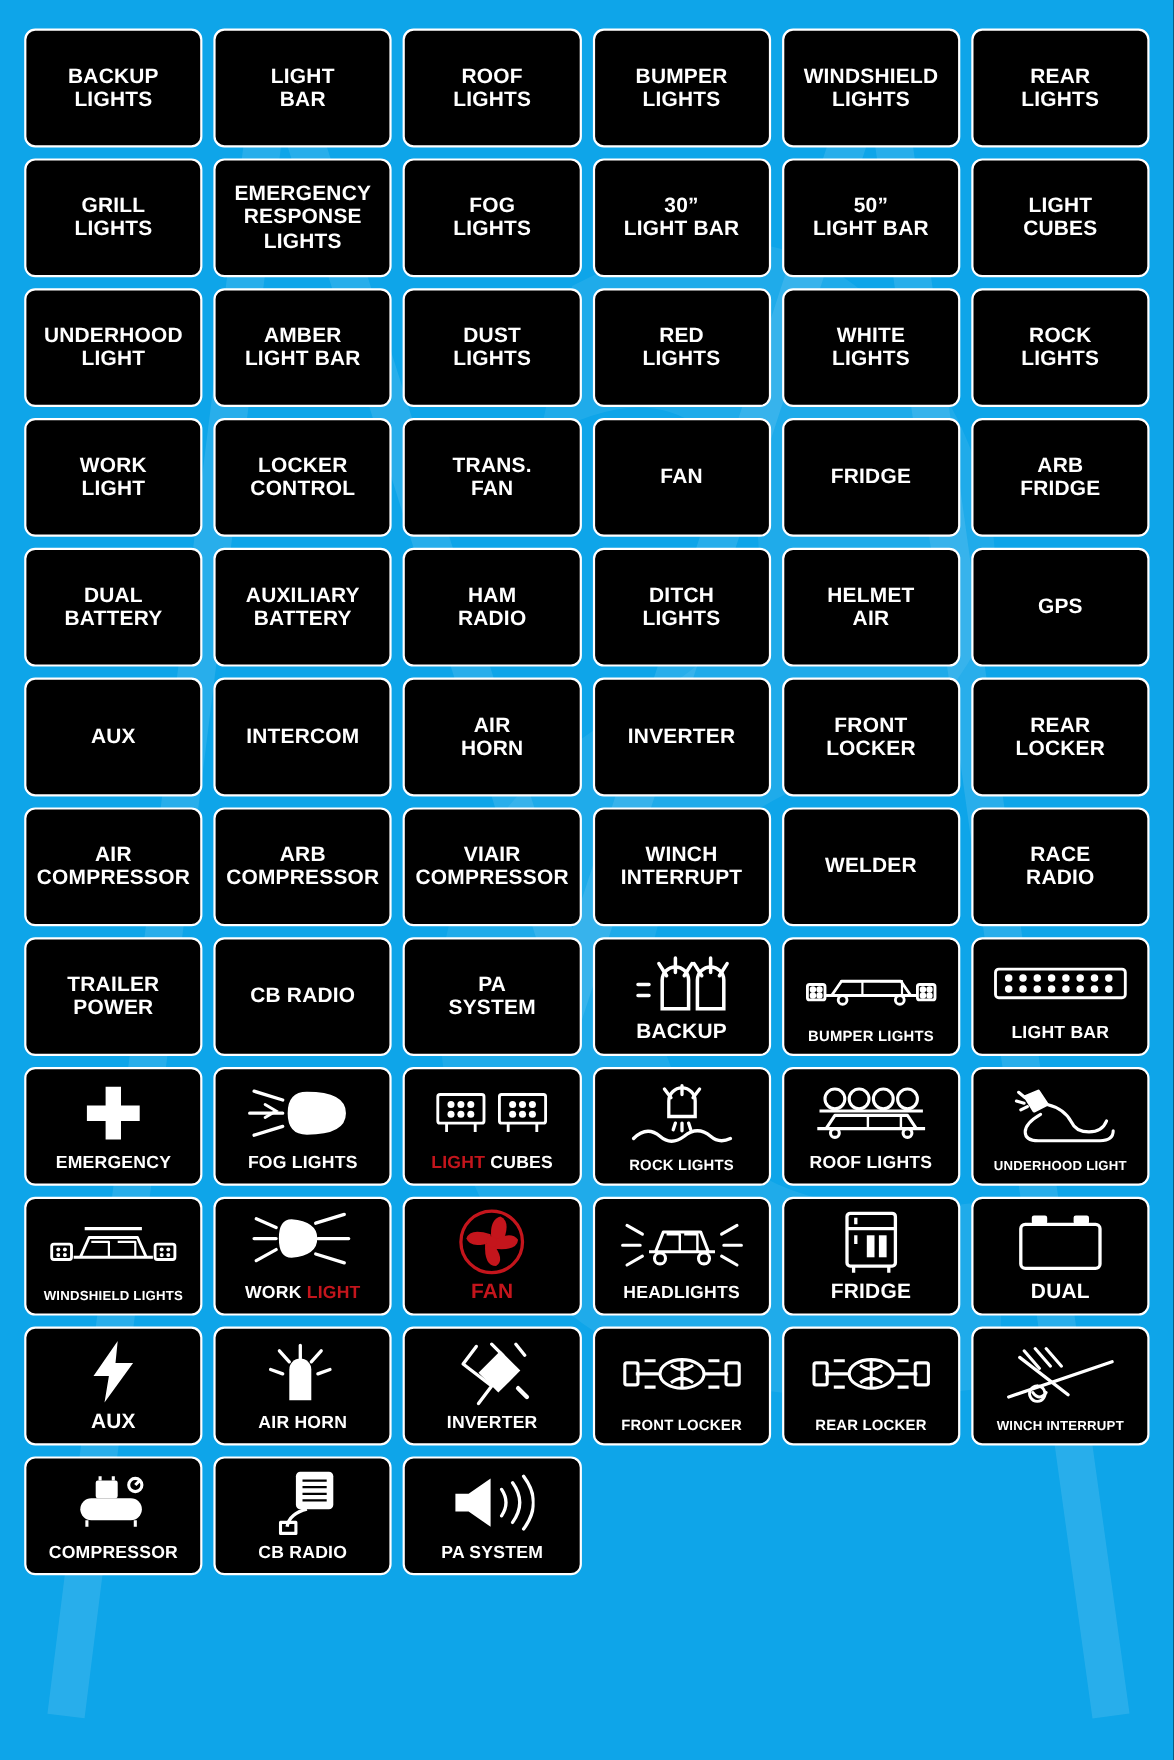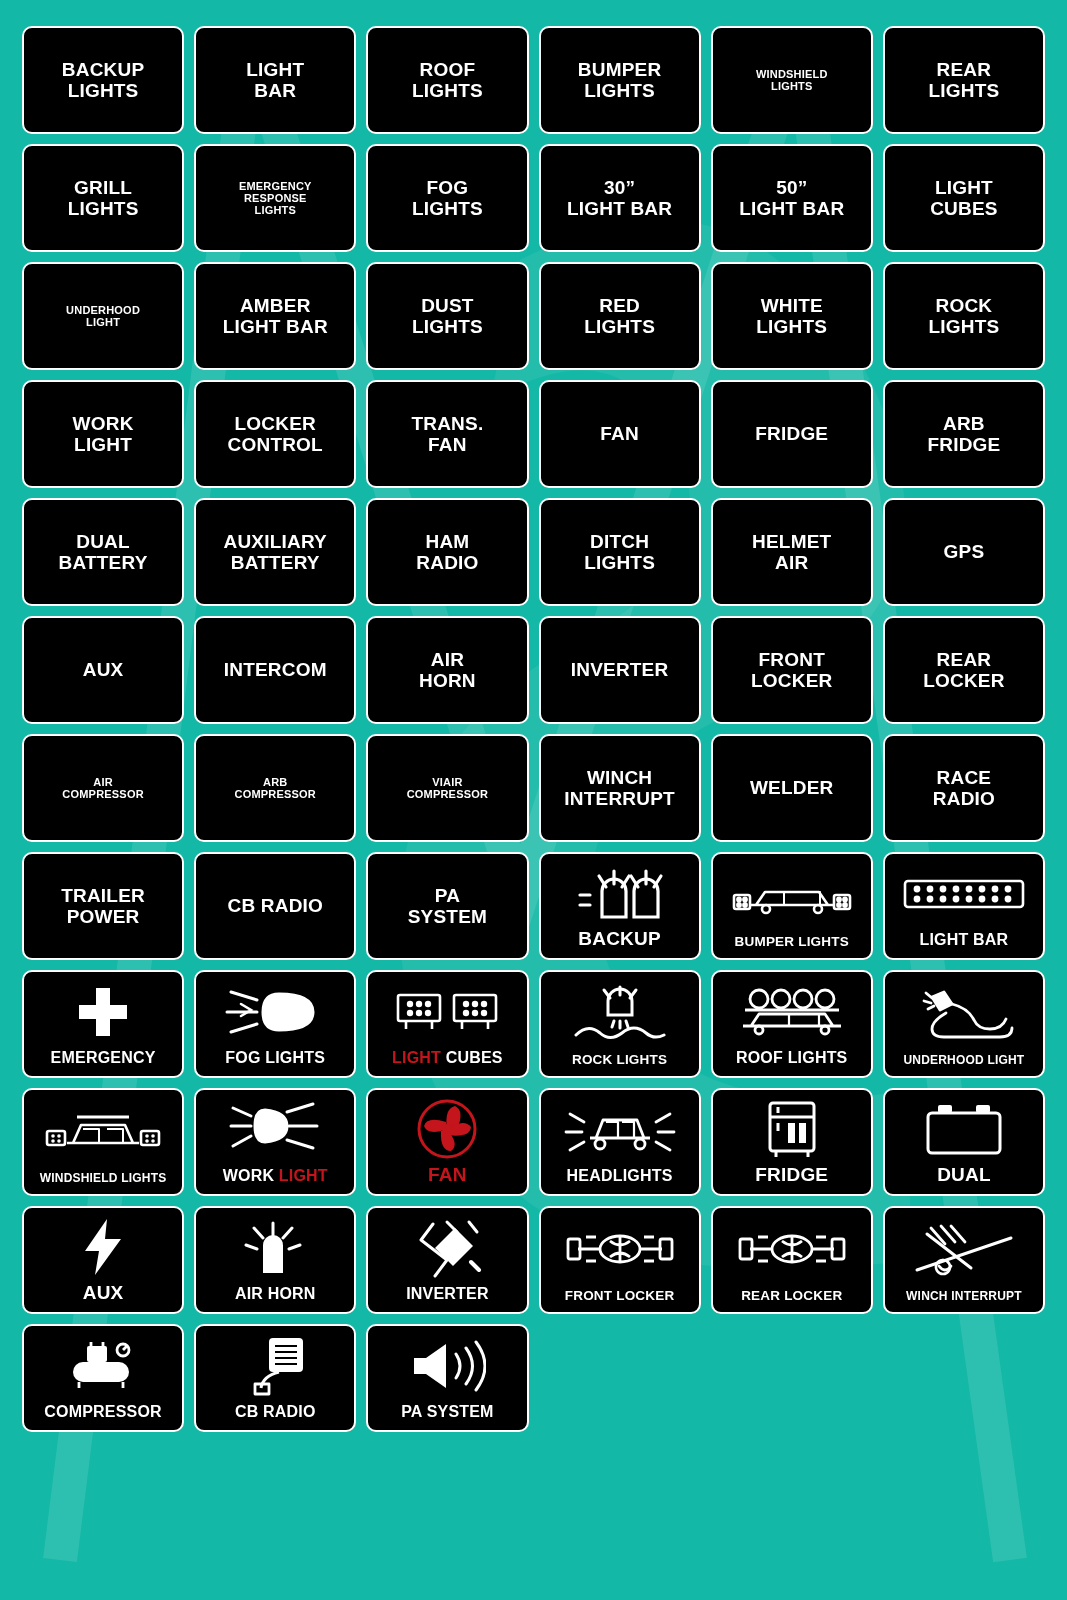--- a/index.html
+++ b/index.html
@@ -6,21 +6,21 @@
   html, body {
     margin: 0; padding: 0;
     background: #0a0a0a;
     width: 1067px; height: 1600px;
     overflow: hidden;
     font-family: "Liberation Sans", sans-serif;
   }
   #sheet {
     position: relative;
     width: 1067px; height: 1600px;
-    background: #14b8a6;
+    background: #0ea5e9;
     overflow: hidden;
   }
   
   #watermark {
     position: absolute;
     inset: 0;
     pointer-events: none;
     z-index: 5;
   }
   #watermark svg { width: 100%; height: 100%; display: block; }
@@ -47,21 +47,21 @@
     padding: 4px 6px;
   }
   .cell .txt {
     font-weight: bold;
     font-size: 19px;
     line-height: 1.12;
     letter-spacing: 0.2px;
     text-transform: uppercase;
     white-space: pre-line;
   }
-  .cell.small .txt { font-size: 11px; }
+  .cell.small .txt { font-size: 19px; }
 
   
   .cell.icon {
     justify-content: flex-end;
     padding-bottom: 9px;
   }
   .cell.icon .glyph {
     flex: 1 1 auto;
     display: flex;
     align-items: center;

